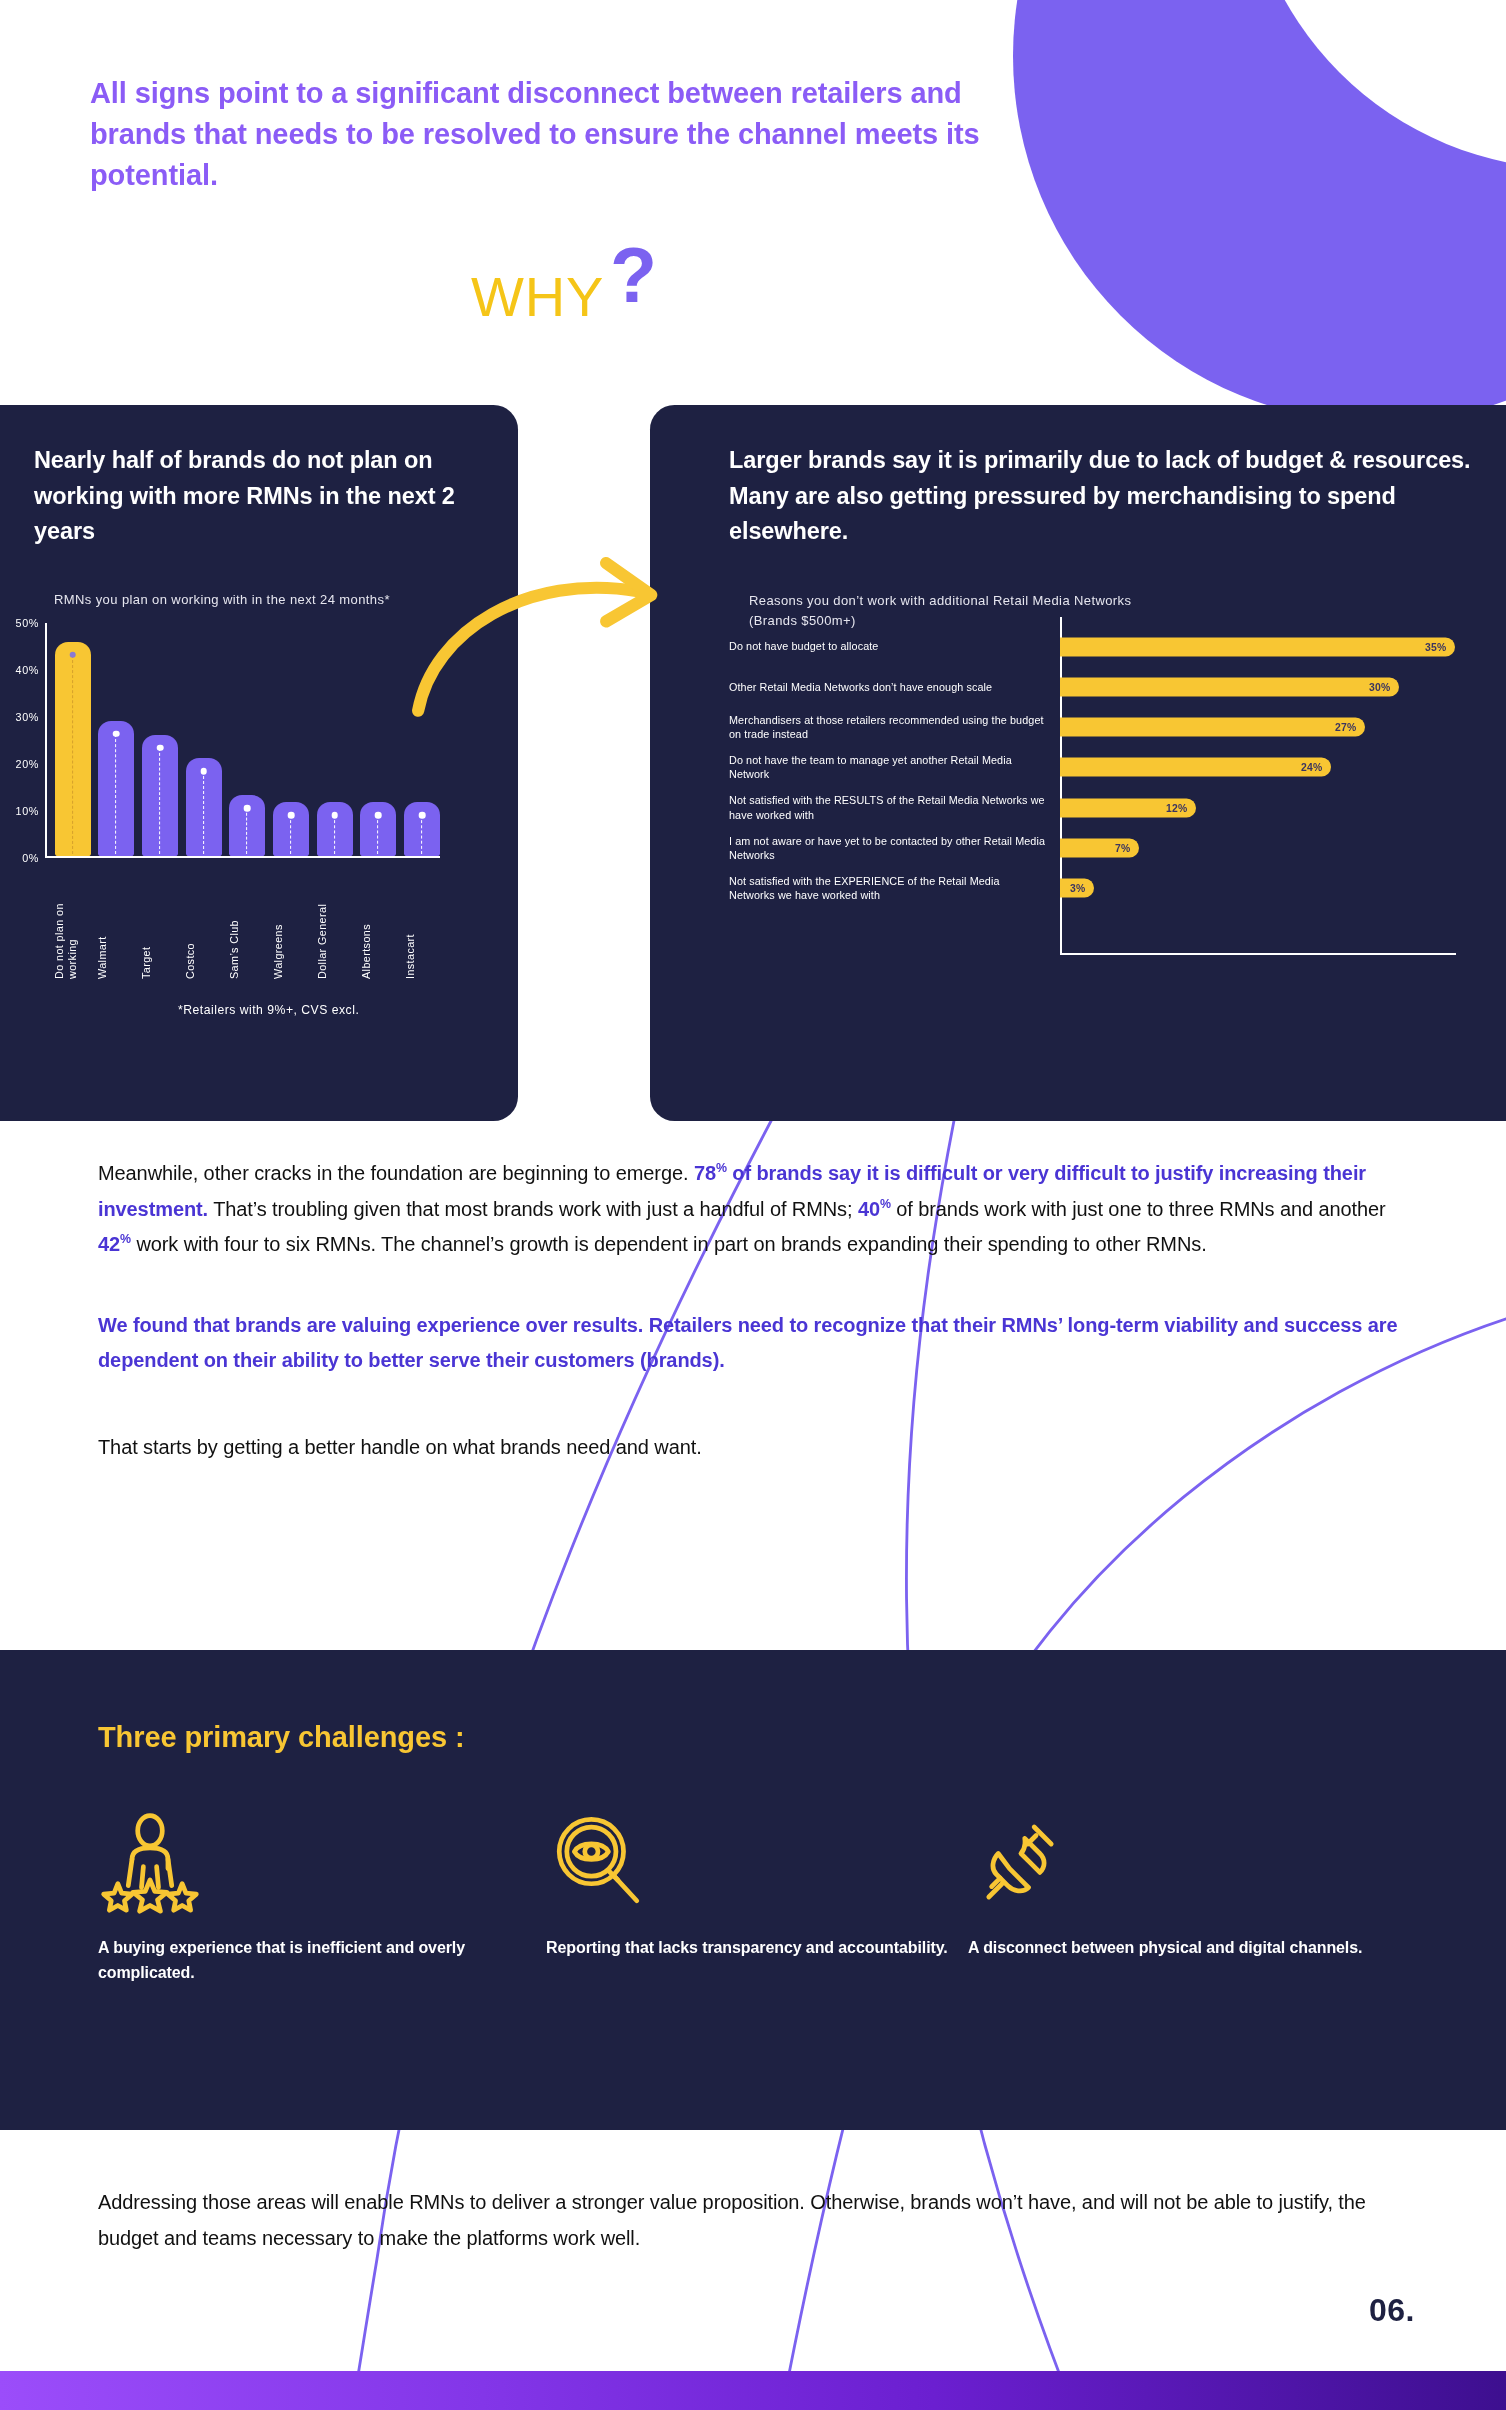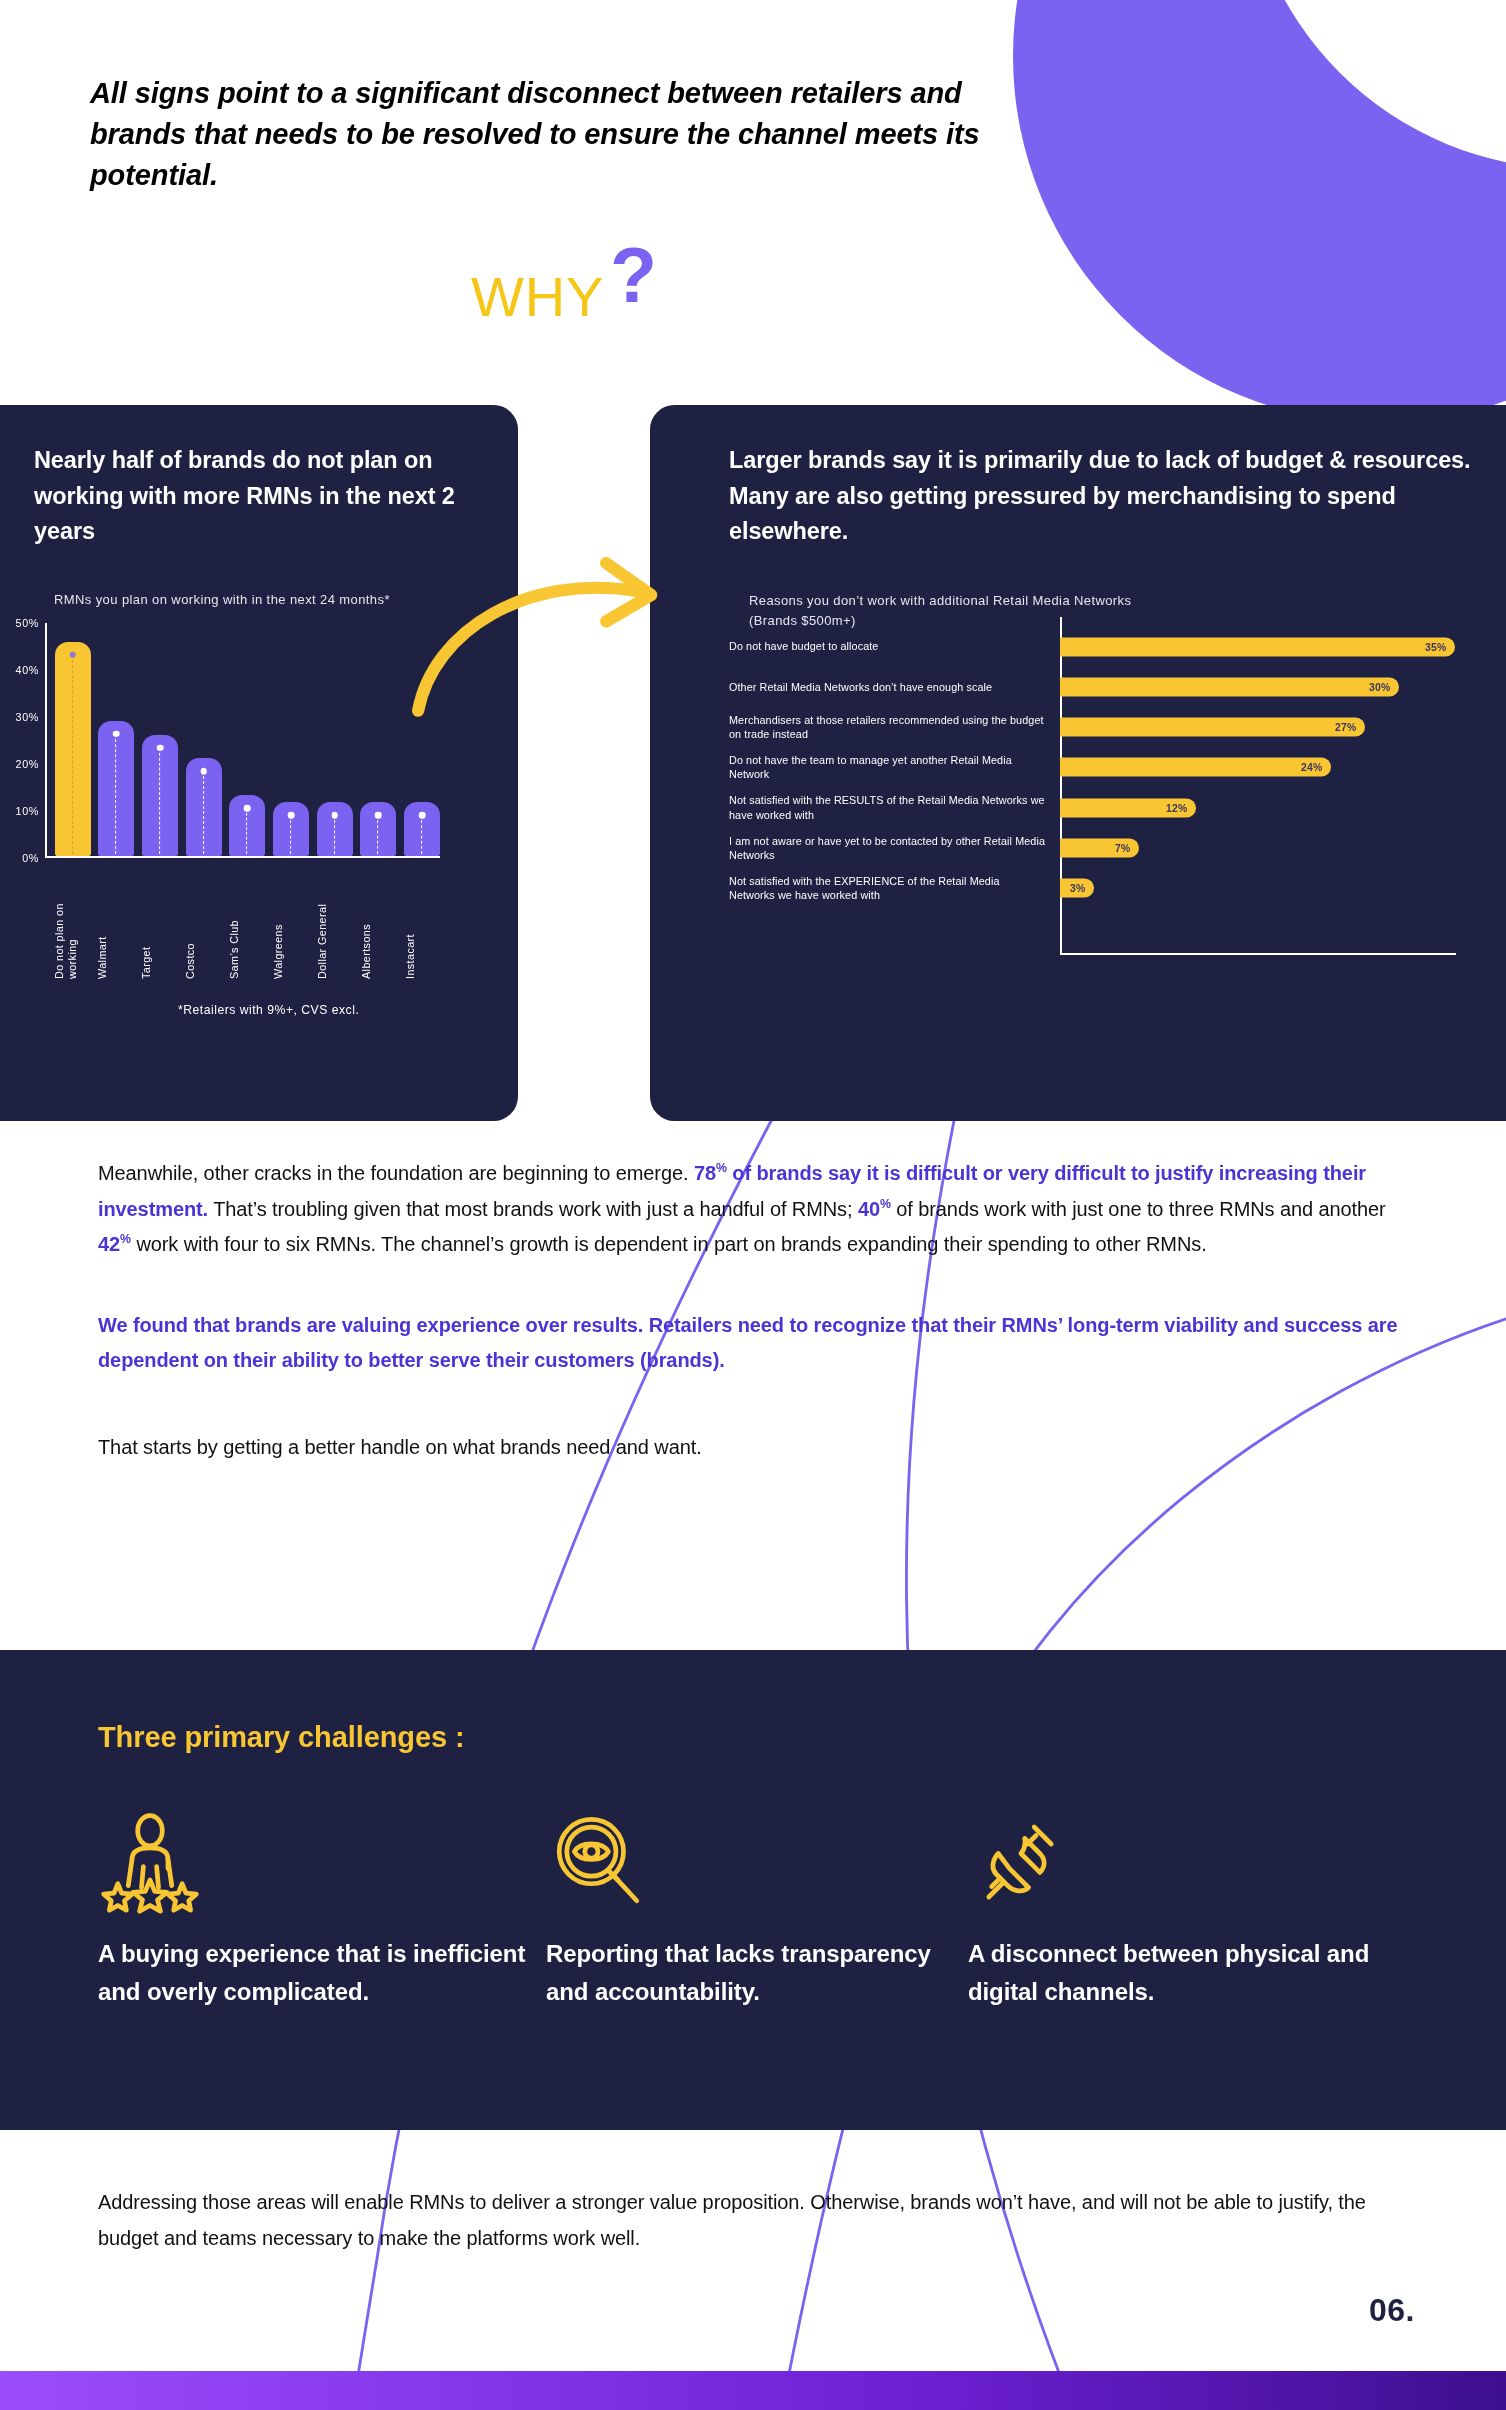--- a/index.html
+++ b/index.html
@@ -19,21 +19,21 @@
   }
   .blob-cut{
     position:absolute;left:1243px;top:-490px;width:659px;height:659px;
     border-radius:50%;background:#ffffff;z-index:2;
   }
   .curves{position:absolute;left:0;top:0;width:1507px;height:2411px;z-index:3;pointer-events:none}
 
   
   .headline{
     position:absolute;left:90px;top:73px;width:942px;z-index:6;
-    color:#000000;font-size:29px;font-weight:bold;line-height:1.42;letter-spacing:-0.1px;font-style:italic;
+    color:#8b5cf6;font-size:29px;font-weight:bold;line-height:1.42;letter-spacing:-0.1px;
   }
 
   
   .why-wrap{position:absolute;left:471px;top:269px;z-index:6;display:flex;align-items:flex-start}
   .why-text{color:#f5c518;font-size:56px;font-weight:normal;letter-spacing:0.9px;line-height:1}
   .why-q{color:#7b62f0;font-size:77px;font-weight:bold;line-height:.72;margin-left:5.6px;margin-top:-21px}
 
   
   .card{
     position:absolute;background:#1e2142;z-index:5;
@@ -131,21 +131,21 @@
   .challenges{
     position:absolute;left:0;top:1650px;width:1507px;height:480px;background:#1e2142;z-index:4;
   }
   .ch-title{
     position:absolute;left:98px;top:71px;color:#f8c633;font-size:29px;font-weight:bold;letter-spacing:-0.1px;
   }
   .ch-grid{position:absolute;left:98px;top:160px;width:1318px;display:flex;gap:0}
   .ch-item{width:480px}
   .ch-item:nth-child(2){width:452px}
   .ch-icon{height:104px;margin-bottom:21px}
-  .ch-label{color:#ffffff;font-size:24px;font-weight:bold;line-height:1.58;letter-spacing:-0.1px}
+  .ch-label{color:#ffffff;font-size:16px;font-weight:bold;line-height:1.58;letter-spacing:-0.1px}
 
   
   .footer-wrap{position:absolute;left:98px;top:2185px;width:1318px;z-index:6}
   .footer-text{color:#111;font-size:20px;line-height:1.78;letter-spacing:-0.1px}
   .pagenum{
     position:absolute;right:92px;top:2292px;color:#1e2142;font-size:32px;font-weight:bold;z-index:6;
     letter-spacing:0.5px;
   }
   .bottombar{
     position:absolute;left:0;bottom:0;width:1507px;height:40px;z-index:8;

